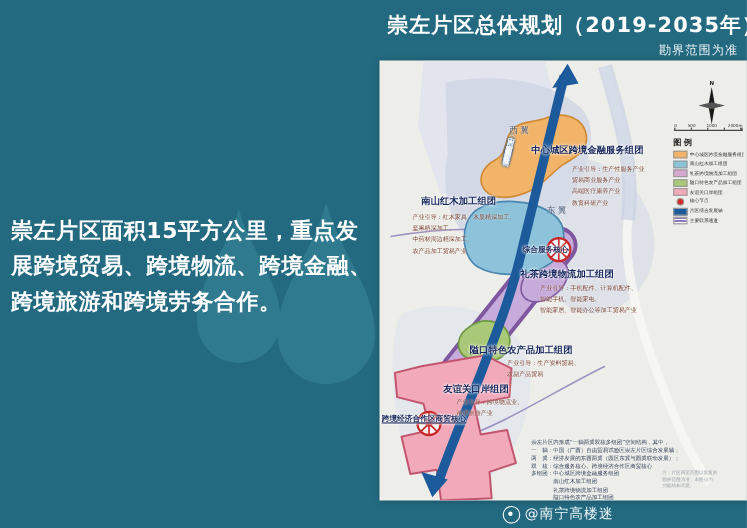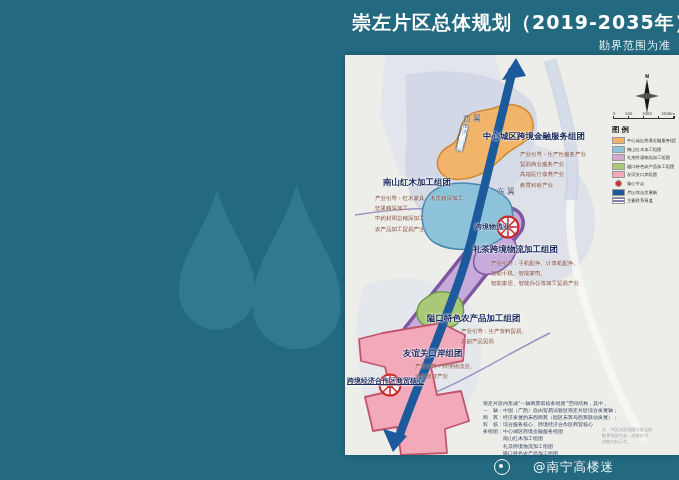--- a/index.html
+++ b/index.html
@@ -43,37 +43,38 @@
   .sw6{background:#1d5a9b}
   .sw7{background:repeating-linear-gradient(180deg,#8a7ab8 0 1px,#ffffff 1px 2px,#8a7ab8 2px 3px)}
 
   
   .annotation{position:absolute;left:138px;top:345px;width:122px;}
   .annotation div{font-size:5px;color:#33415e;line-height:1.22;white-space:nowrap;margin-bottom:1px;}
   .note{position:absolute;left:257px;top:372px;width:74px;}
   .note div{font-size:4.2px;color:#98a0a8;line-height:1.4;white-space:nowrap;}
 
   
-  .footer{position:absolute;left:494px;top:459px;display:flex;align-items:flex-start;gap:23px;}
+  .footer{position:absolute;left:457px;top:459px;display:flex;align-items:center;gap:4px;}
   .weibo{width:14px;height:14px;border:1.5px solid #fff;border-radius:50%;position:relative;flex:none;}
   .weibo::after{content:"";position:absolute;left:4px;top:4px;width:4px;height:4px;background:#fff;border-radius:50%;}
   .wm-text{font-size:12.5px;color:#eef4f6;letter-spacing:1px;white-space:nowrap;}
 </style>
 </head>
 <body>
 
 <div id="app">
 
   <div class="title">崇左片区总体规划（2019-2035年）</div>
   <div class="subtitle">勘界范围为准</div>
 
   <svg class="drops" width="170" height="195" viewBox="0 0 170 195">
     <path d="M45,4 C57,46 83,68 83,106 A38,38 0 1,1 7,106 C7,68 33,46 45,4 Z" fill="#2f7a8e"></path>
     <path d="M45,0 C58,47 86,71 86,112 A41,41 0 1,1 4,112 C4,71 32,47 45,0 Z" fill="#2f7a8e" transform="translate(76,-2) scale(1.08)"></path>
   </svg>
+  <div class="intro">崇左片区面积15平方公里，重点发展跨境贸易、跨境物流、跨境金融、跨境旅游和跨境劳务合作。</div>
 
   <div class="map">
 
     <svg class="base" width="334" height="400" viewBox="0 0 334 400">
 
       <path d="M40,0 L150,0 L160,40 L130,90 L95,130 L55,120 L35,60 Z" fill="#e2e5ee"></path>
       <path d="M60,20 C110,10 160,20 185,45 C200,65 190,100 170,130 C150,160 120,175 90,165 C65,157 55,120 62,85 Z" fill="#ccd3e3" opacity=".75"></path>
       <path d="M150,90 C190,80 230,100 245,140 C258,175 245,210 215,225 C185,238 160,225 150,195 Z" fill="#d6dbe8" opacity=".65"></path>
       <path d="M20,230 C60,215 110,225 130,260 C145,290 135,340 110,370 C85,395 45,395 28,365 C12,335 5,260 20,230 Z" fill="#dde2ec" opacity=".55"></path>
 
@@ -131,21 +132,21 @@
     </div>
 
     <div class="zone-label" style="left:38px;top:122px;">南山红木加工组团</div>
     <div class="industry" style="left:30px;top:138px;">
       <div>产业引导：红木家具、木质精深加工、</div>
       <div>坚果精深加工、</div>
       <div>中药材周边精深加工、</div>
       <div>农产品加工贸易产业</div>
     </div>
 
-    <div class="core-label" style="left:130px;top:167px;">跨境物流业</div>
+    <div class="core-label" style="left:130px;top:167px;">综合服务核心</div>
 
     <div class="zone-label" style="left:128px;top:189px;">礼茶跨境物流加工组团</div>
     <div class="industry" style="left:146px;top:203px;">
       <div>产业引导：手机配件、计算机配件、</div>
       <div>智能手机、智能家电、</div>
       <div>智能家居、智能办公等加工贸易产业</div>
     </div>
 
     <div class="zone-label" style="left:82px;top:258px;">隘口特色农产品加工组团</div>
     <div class="industry" style="left:116px;top:271px;">

